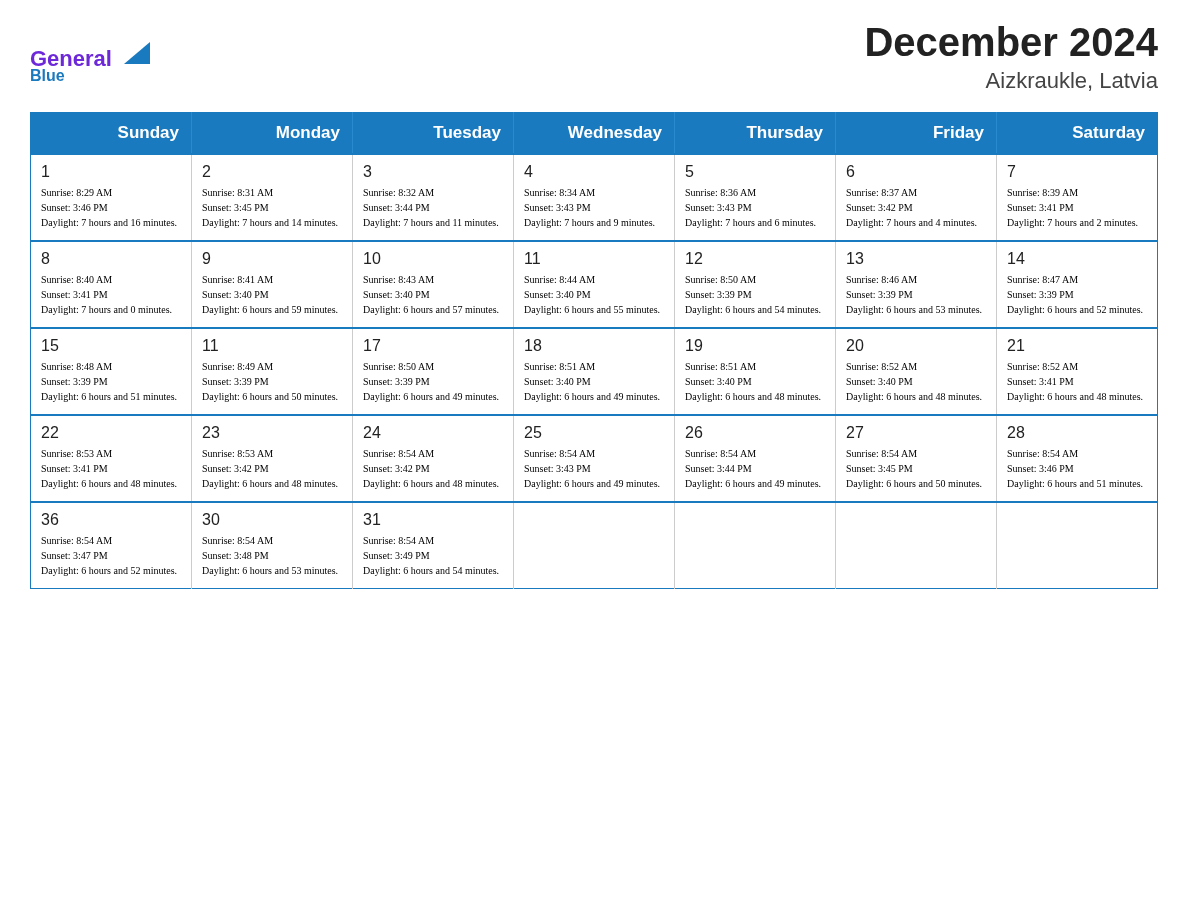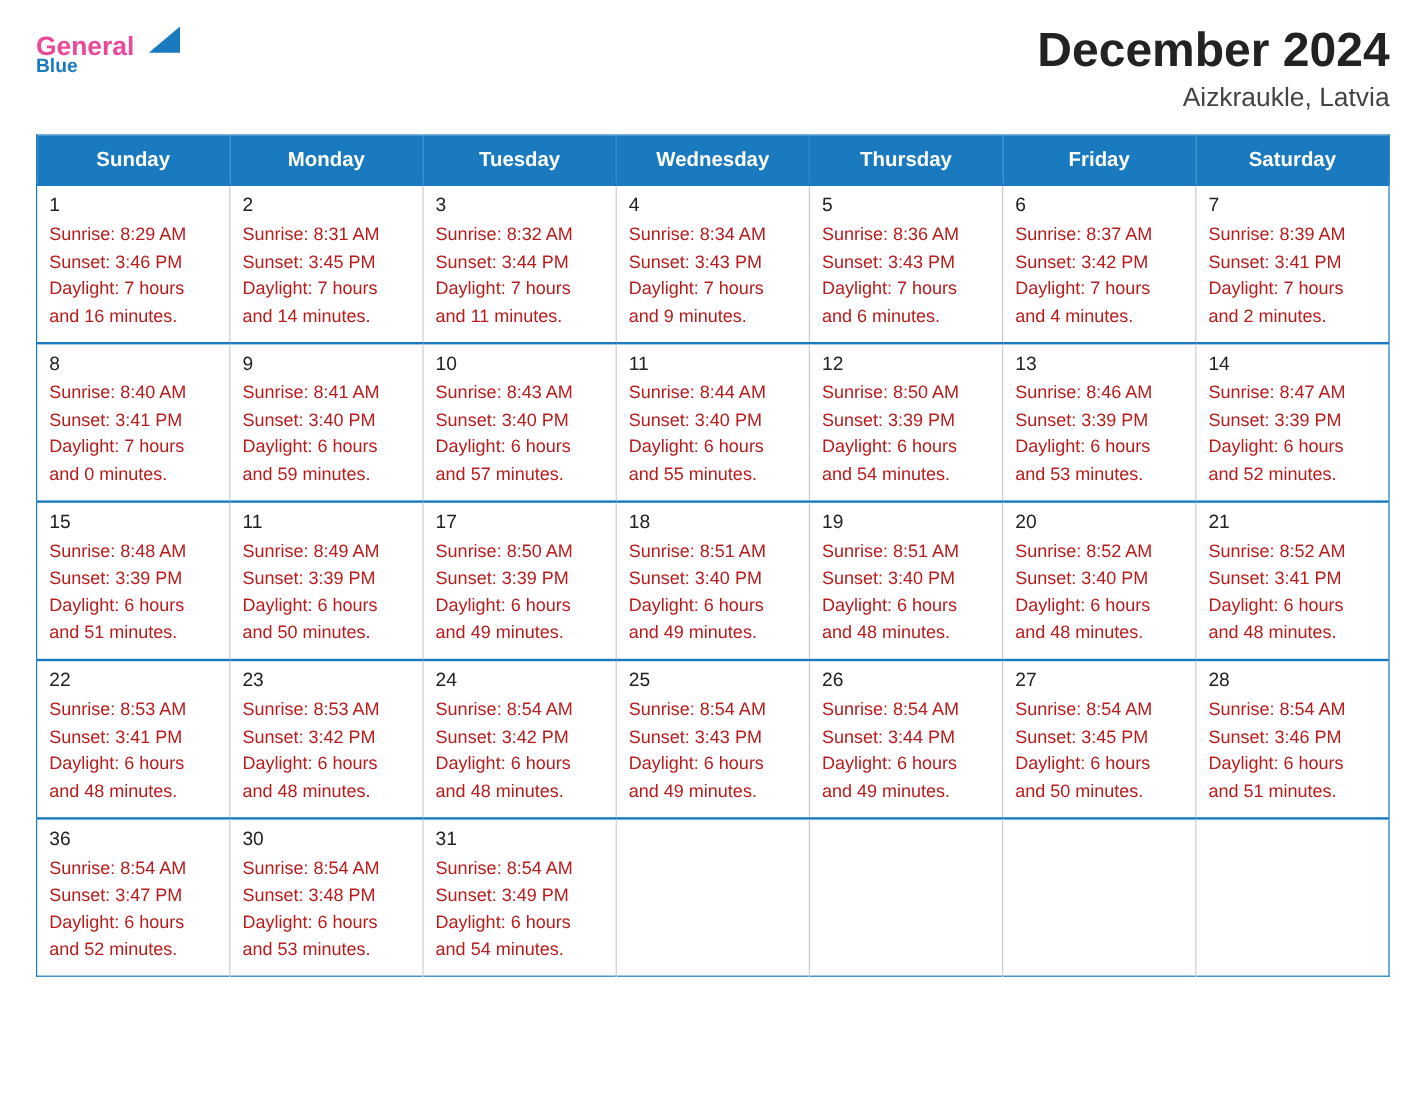--- a/index.html
+++ b/index.html
@@ -16,22 +16,23 @@
       align-items: flex-start;
       margin-bottom: 18px;
     }
     .logo {
       display: flex;
       align-items: center;
     }
     .logo-text {
       font-size: 22px;
       font-weight: bold;
-      color: #ec4899;
+      color: #6d28d9;
       line-height: 1.1;
+      margin-top: 20px;
     }
     .logo-icon {
       width: 30px;
       height: 30px;
       margin-left: 4px;
       margin-top: -4px;
     }
     .title-block {
       text-align: right;
     }
@@ -50,21 +51,21 @@
       width: 100%;
       border-collapse: collapse;
       border: 1px solid #1a7abf;
     }
     .calendar thead tr th {
       background-color: #1a7abf;
       color: #fff;
       font-size: 17px;
       font-weight: bold;
       padding: 10px 12px;
-      text-align: center;
+      text-align: right;
       border-right: 1px solid #2a8ad0;
     }
     .calendar thead tr th:last-child {
       border-right: none;
     }
     .calendar tbody tr td {
       vertical-align: top;
       padding: 8px 10px 10px 10px;
       border-top: 2px solid #1a7abf;
       border-right: 1px solid #ccc;
@@ -77,23 +78,24 @@
       border-right: none;
     }
     .day-num {
       font-size: 16px;
       font-weight: normal;
       color: #222;
       display: block;
       margin-bottom: 4px;
     }
     .day-info {
-      font-size: 15px;
+      font-size: 10px;
       line-height: 1.5;
-      color: #b91c1c;
+      color: #000000;
+      font-family: Liberation Serif, serif;
     }
     .empty-cell {
       background: #fff;
     }
   </style>
 </head>
 <body>
 
 <div class="header">
   <div class="logo">

